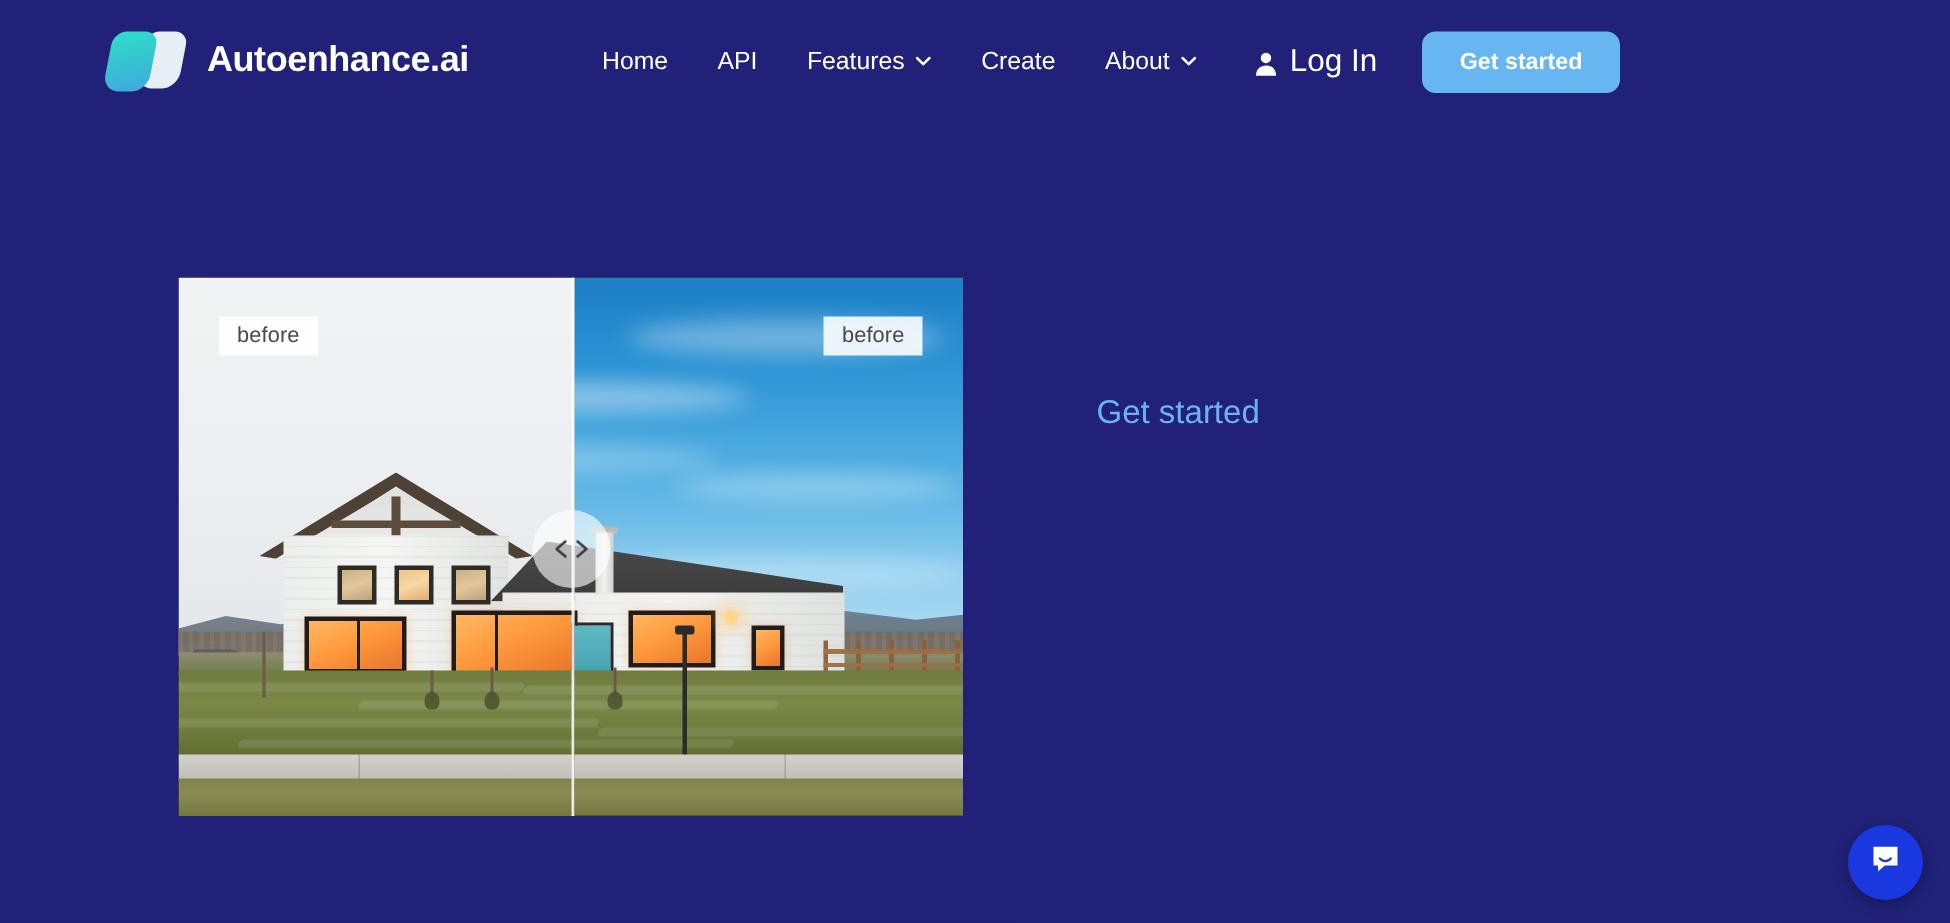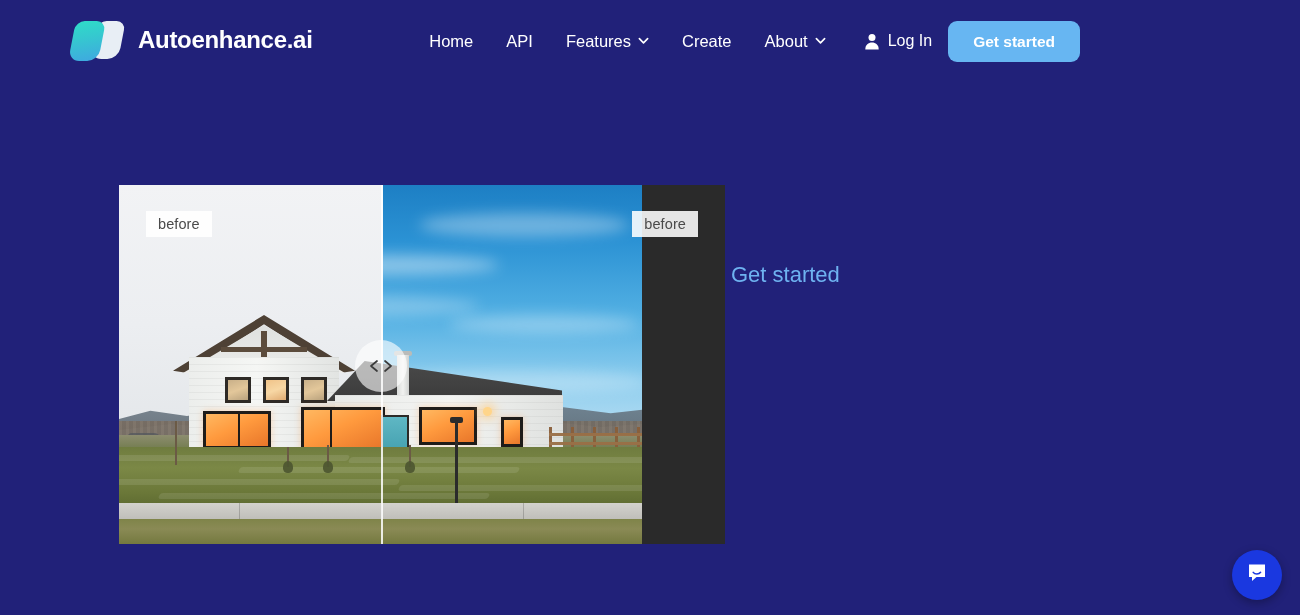--- a/index.html
+++ b/index.html
@@ -54,42 +54,42 @@
     padding:8px 0; margin-right:33px; cursor:pointer;
   }
   .nav-link:last-of-type { margin-right:0; }
   .chev {
     display:inline-block; width:11px; height:11px; position:relative; top:-1px;
   }
   .chev svg { display:block; }
 
   .login {
     display:flex; align-items:center; gap:8px;
-    color:#fff; font-size:16px; font-weight:500; text-decoration:none;
-    margin-left:5px; margin-right:16px; white-space:nowrap; cursor:pointer;
+    color:#fff; font-size:21px; font-weight:500; text-decoration:none;
+    margin-left:5px; margin-right:30px; white-space:nowrap; cursor:pointer;
   }
   .person-icon { width:16px; height:17px; display:block; }
 
   .cta-btn {
     background:#67b6f2; color:#ffffff;
     font-size:15.5px; font-weight:600;
     border:none; border-radius:9px;
     padding:0 25px; height:41px; line-height:41px;
     cursor:pointer; white-space:nowrap;
     font-family:"Liberation Sans", sans-serif;
   }
 
   
   .hero {
     position:absolute; top:82px; left:0; width:1300px; height:533px;
   }
 
   .ba-wrap {
     position:absolute; left:119px; top:103px;
-    width:606px; height:359px;
+    width:523px; height:359px;
     overflow:hidden;
     background:#2a2a2a;
   }
 
   
   .half-before {
     position:absolute; left:0; top:0; width:264px; height:359px;
     overflow:hidden;
   }
   .half-after {

